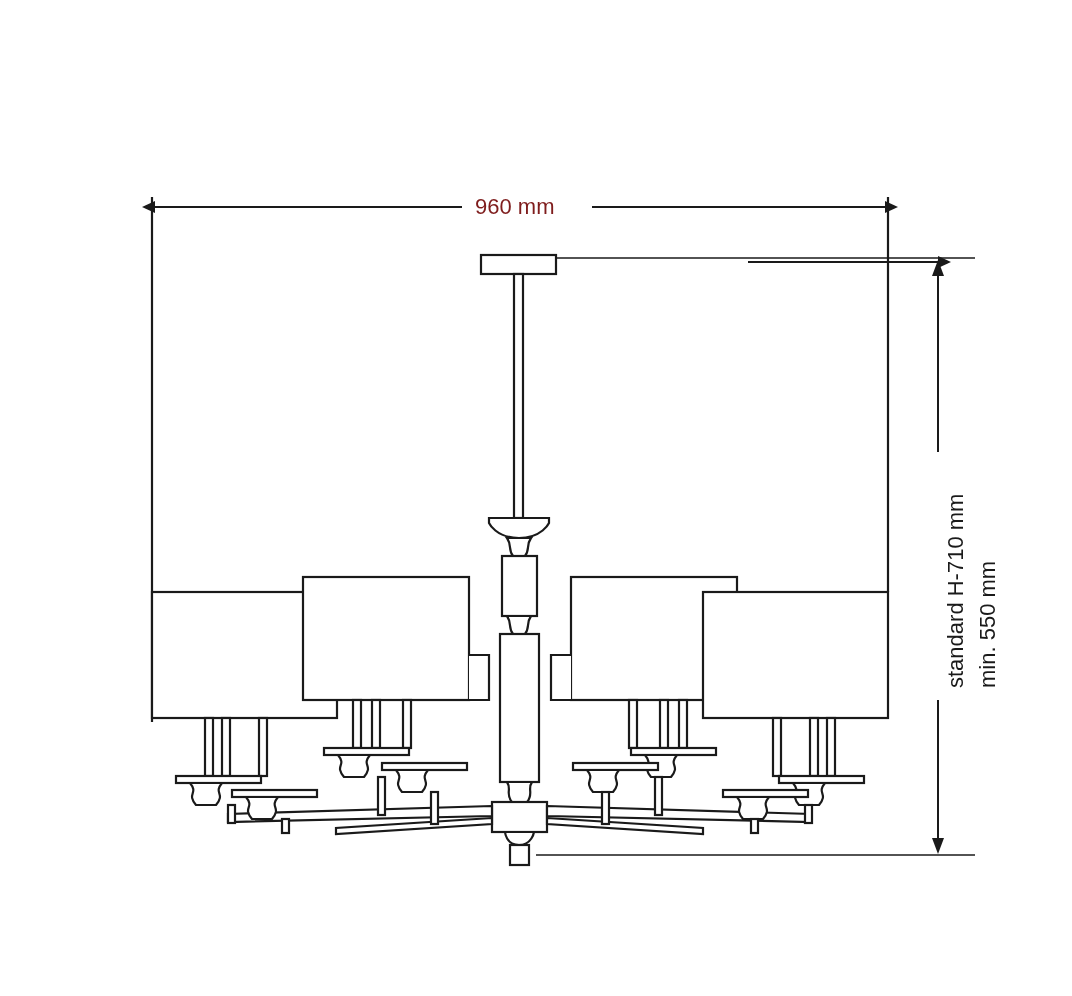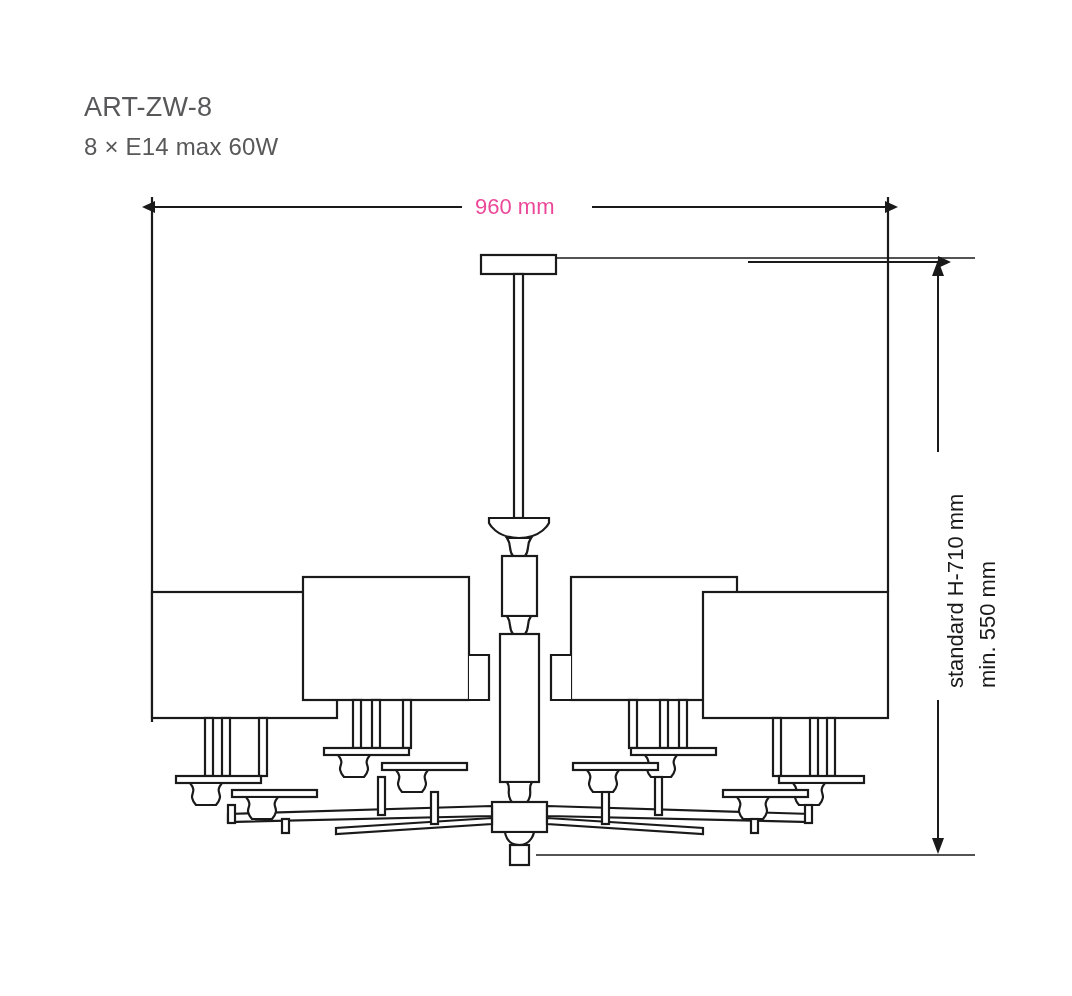--- a/index.html
+++ b/index.html
@@ -43,21 +43,21 @@
   svg.drawing {
     position: absolute;
     left: 0;
     top: 0;
     width: 1072px;
     height: 996px;
   }
   .dim-label {
     position: absolute;
     font-size: 22px;
-    color: #ec4899;
+    color: #7f1d1d;
     background: #ffffff;
     white-space: nowrap;
   }
   #width-label {
     left: 466px;
     top: 194px;
     padding: 0 9px;
   }
   .vlabel {
     position: absolute;
@@ -74,24 +74,20 @@
   #height-min-label {
     left: 975px;
     top: 688px;
   }
 </style>
 </head>
 <body>
 
 <div id="stage">
 
-  <div class="title-block">
-    <div class="model-code">ART-ZW-8</div>
-    <div class="bulb-spec">8 × E14 max 60W</div>
-  </div>
 
   <svg class="drawing" viewBox="0 0 1072 996">
     <defs>
       <marker id="arrowL" markerWidth="14" markerHeight="12" refX="13" refY="6" orient="auto" markerUnits="userSpaceOnUse">
         <path d="M13,0 L13,12 L0,6 Z" fill="#1a1a1a"></path>
       </marker>
       <marker id="arrowR" markerWidth="14" markerHeight="12" refX="1" refY="6" orient="auto" markerUnits="userSpaceOnUse">
         <path d="M1,0 L1,12 L14,6 Z" fill="#1a1a1a"></path>
       </marker>
     </defs>

